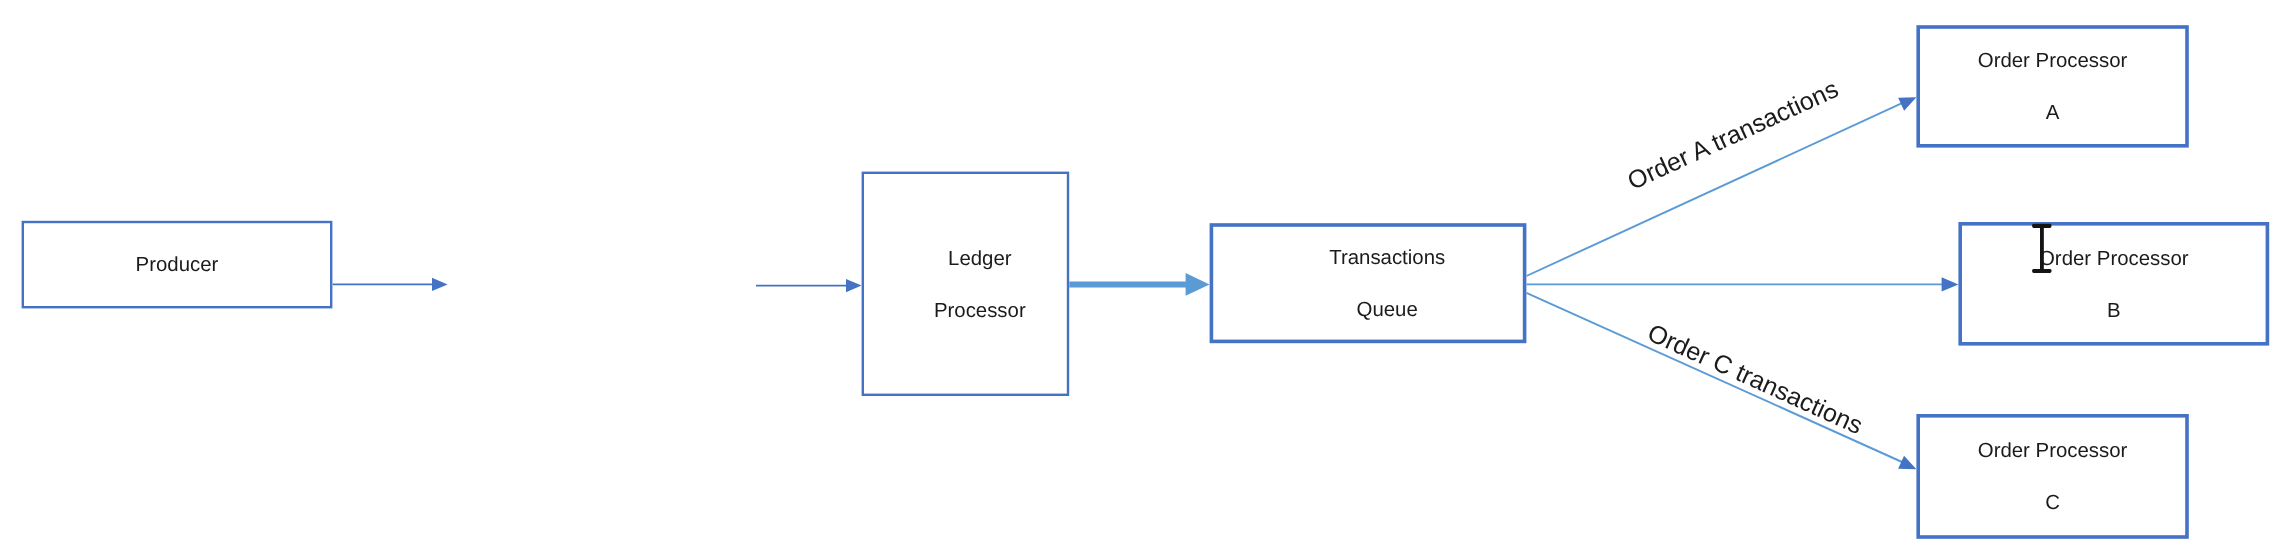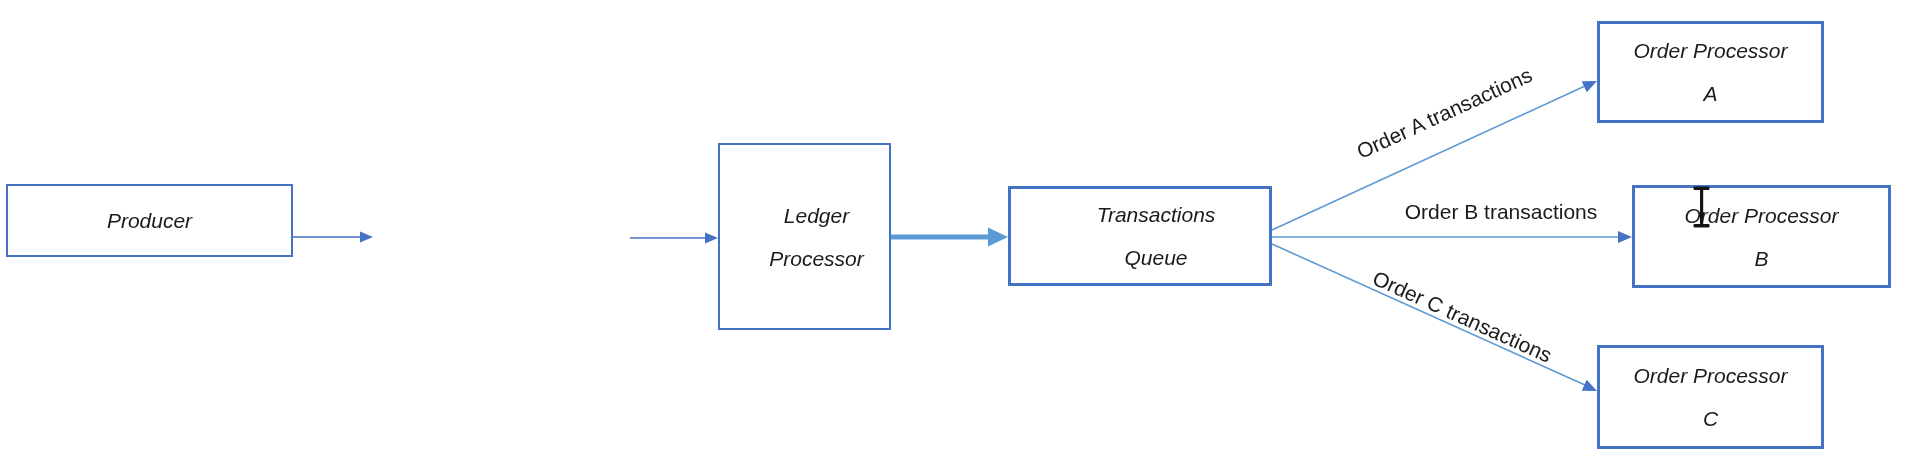--- a/index.html
+++ b/index.html
@@ -8,21 +8,21 @@
   svg.arrows-layer{position:absolute;left:0;top:0;width:1913px;height:465px;}
   .thin-line{stroke:#4472C4;stroke-width:1.6;fill:none;}
   .fan-line{stroke:#5B9BD5;stroke-width:1.6;fill:none;}
   .thick-line{stroke:#5B9BD5;stroke-width:5;fill:none;}
   .head-thin{fill:#4472C4;stroke:none;}
   .head-fan{fill:#4472C4;stroke:none;}
   .head-thick{fill:#5B9BD5;stroke:none;}
   .node{position:absolute;box-sizing:border-box;border:2px solid #4472C4;background:#ffffff;
         display:flex;align-items:center;justify-content:center;text-align:center;}
   .node.bthick{border-width:3px;}
-  .node-label{font-size:21px;line-height:43px;white-space:pre-line;font-style:italic;}
+  .node-label{font-size:17px;line-height:43px;white-space:pre-line;}
   .edge-label{position:absolute;font-size:21px;white-space:nowrap;}
   .rot{transform-origin:0 50%;}
   .cursor{position:absolute;left:1690px;top:186px;}
 </style>
 </head>
 <body>
 
 <div class="canvas">
 
   <svg class="arrows-layer" viewBox="0 0 1913 465" xmlns="http://www.w3.org/2000/svg">
@@ -51,21 +51,21 @@
       <line class="fan-line" x1="1272" y1="237" x2="1619" y2="237"></line>
       <polygon class="head-fan" points="1618,231 1632,237 1618,243"></polygon>
     </g>
 
     <g>
       <line class="fan-line" x1="1272" y1="244" x2="1585" y2="385"></line>
       <polygon class="head-fan" transform="translate(1597,391) rotate(24.3)" points="-14,-6 0,0 -14,6"></polygon>
     </g>
   </svg>
 
-  <div class="node" style="left:6px;top:184px;width:287px;height:73px;">
+  <div class="node" style="left:18px;top:184px;width:259px;height:73px;">
     <span class="node-label">Producer</span>
   </div>
 
 
   <div class="node" style="left:718px;top:143px;width:173px;height:187px;padding-left:24px;">
     <span class="node-label">Ledger
 Processor</span>
   </div>
 
   <div class="node bthick" style="left:1008px;top:186px;width:264px;height:100px;padding-left:32px;">
@@ -83,21 +83,20 @@
 B</span>
   </div>
 
   <div class="node bthick" style="left:1597px;top:345px;width:227px;height:104px;">
     <span class="node-label">Order Processor
 C</span>
   </div>
 
   <div class="edge-label rot" style="left:1358px;top:141px;transform:rotate(-24.6deg);">Order A transactions</div>
 
-  <div class="edge-label" style="left:1378px;top:200px;width:246px;text-align:center;">Order B transactions</div>
 
   <div class="edge-label rot" style="left:1374px;top:265px;transform:rotate(24.3deg);">Order C transactions</div>
 
   <svg class="cursor" width="24" height="42" viewBox="0 0 24 42" xmlns="http://www.w3.org/2000/svg">
     <rect x="3.5" y="0.5" width="16" height="3.4" rx="1.2" fill="#141414"></rect>
     <rect x="10" y="2" width="3.2" height="38" fill="#141414"></rect>
     <rect x="3.5" y="38.1" width="16" height="3.4" rx="1.2" fill="#141414"></rect>
   </svg>
 
 </div>

